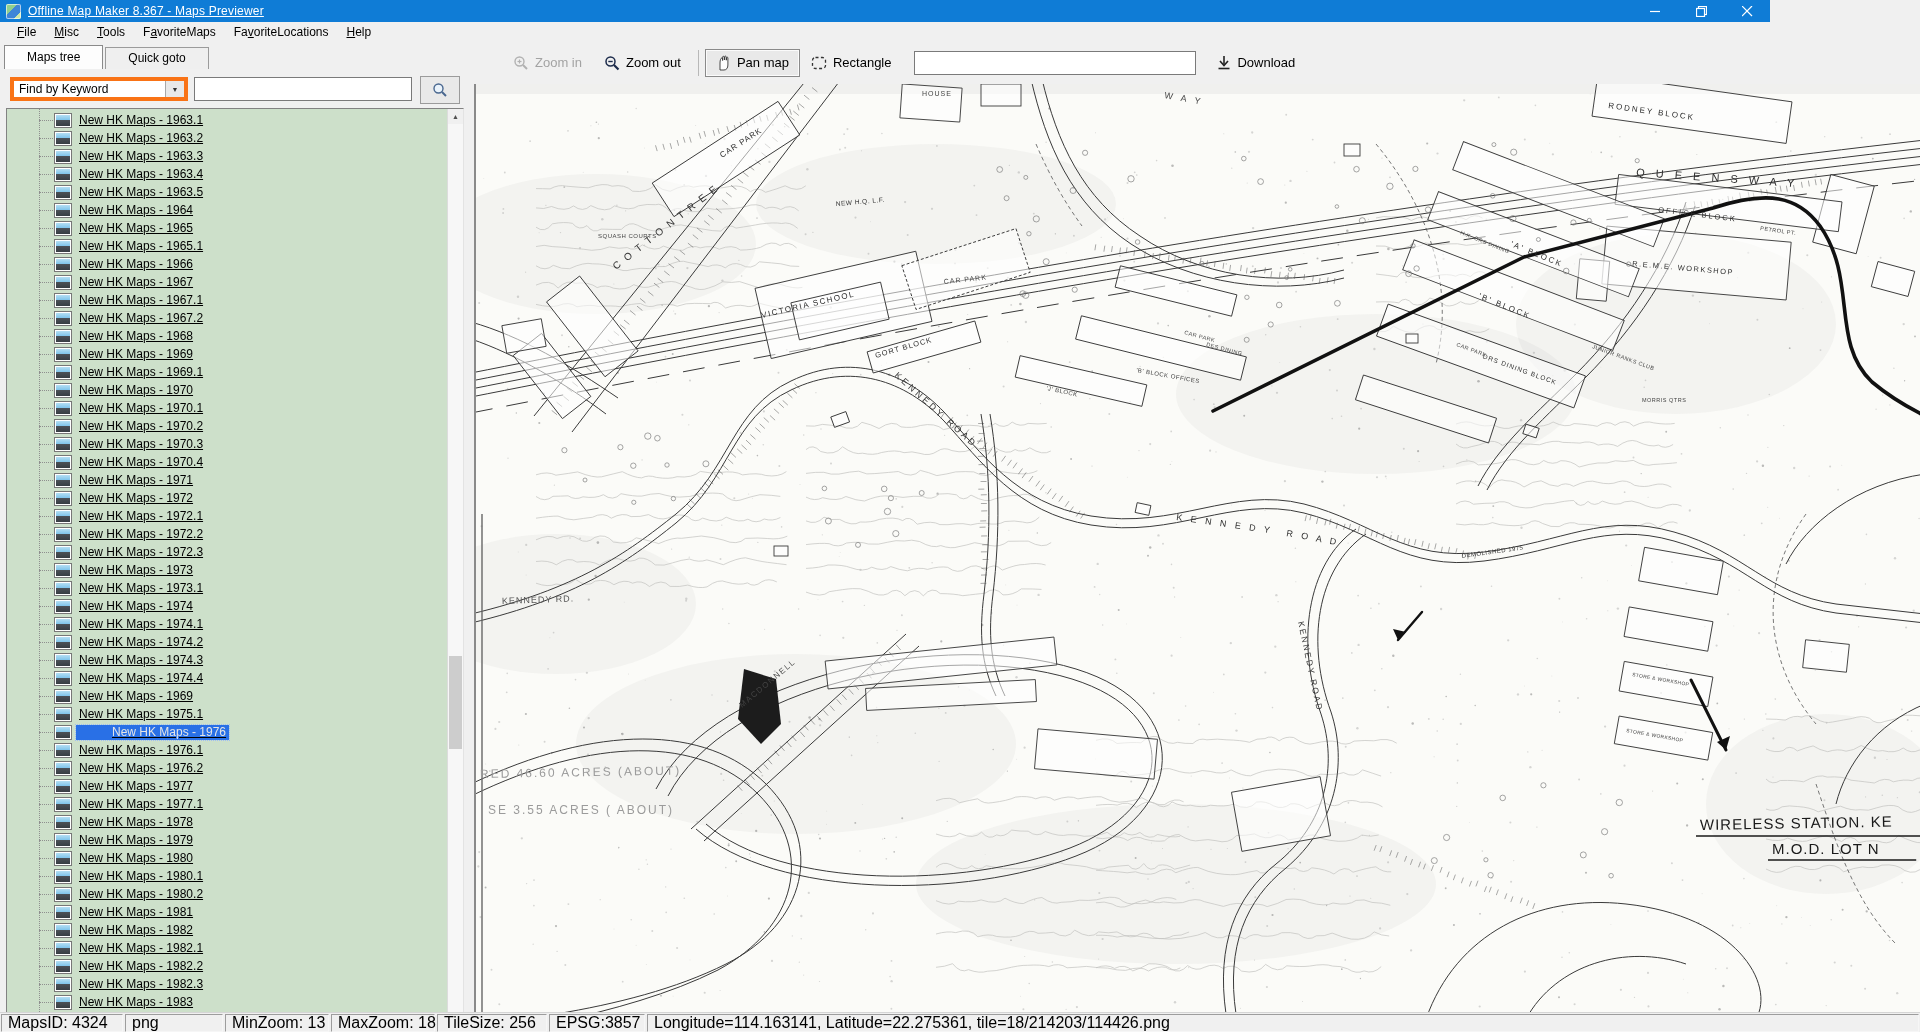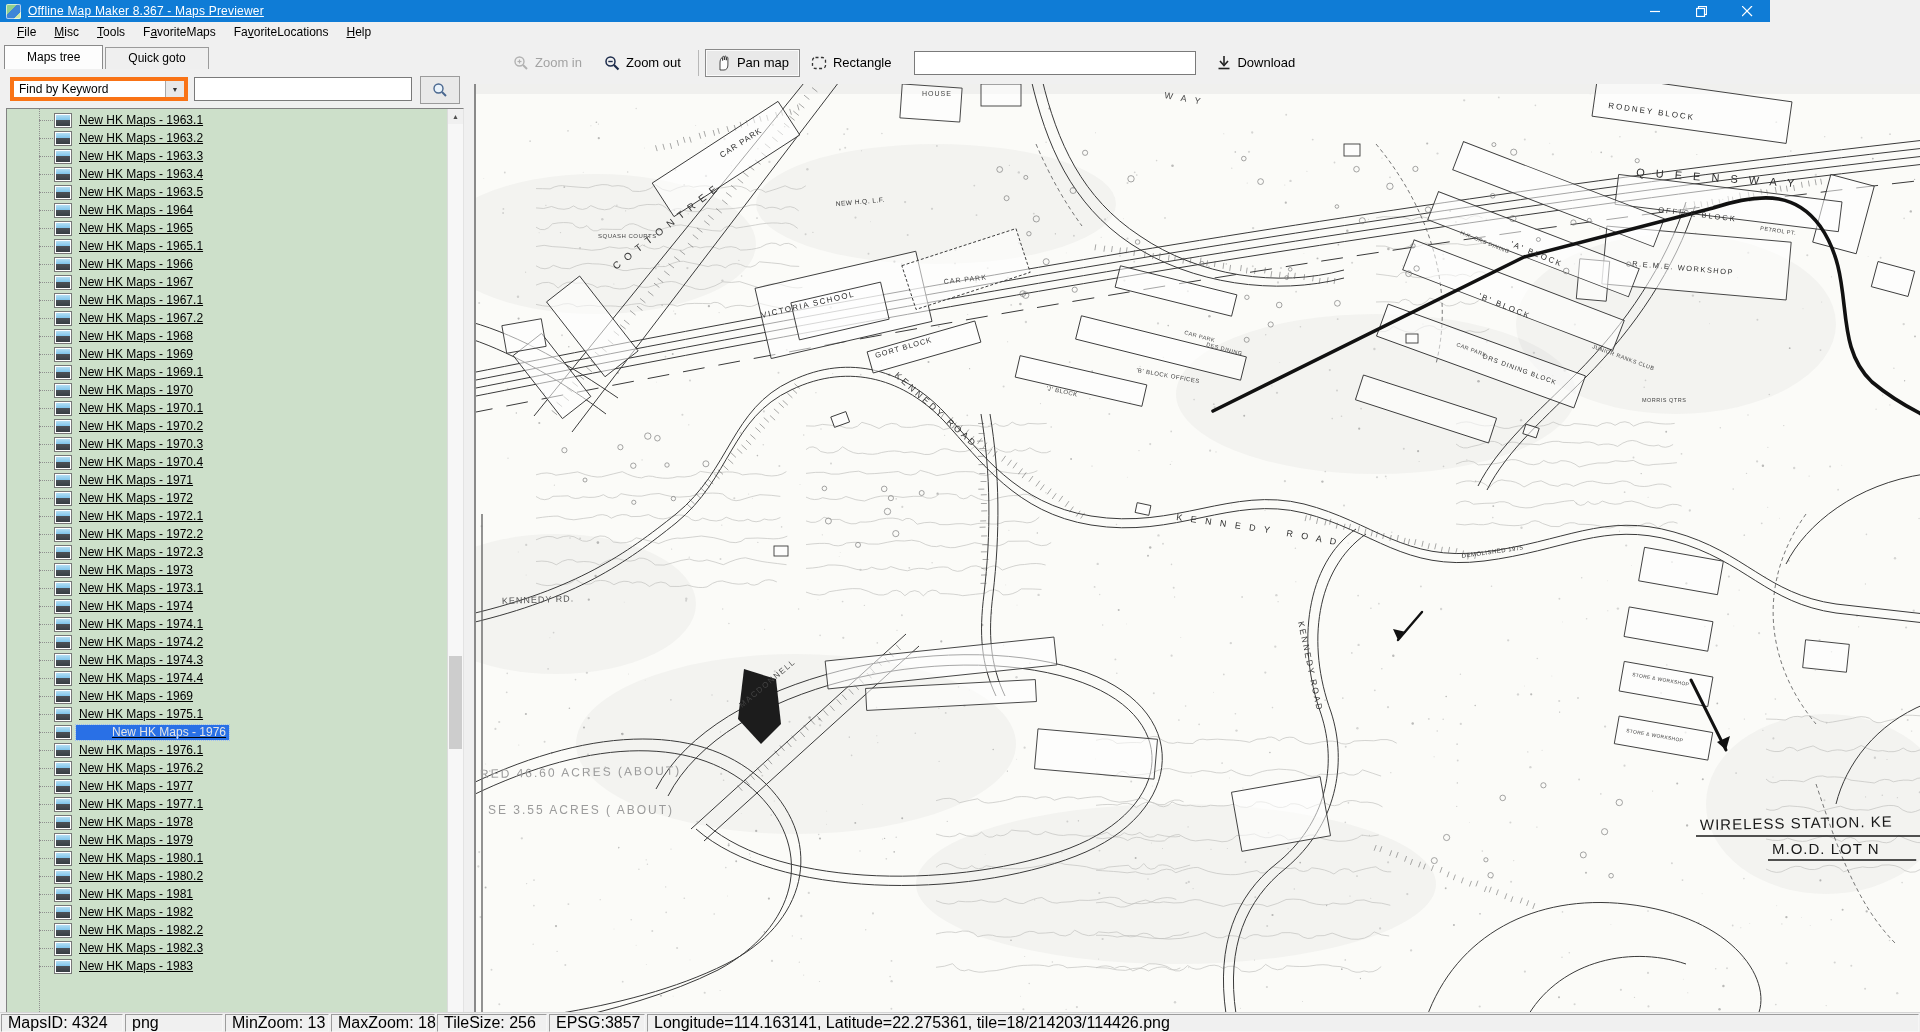--- a/index.html
+++ b/index.html
@@ -338,36 +338,46 @@
           <span class="tree-label">New HK Maps - 1978</span>
         </div>
         <div class="tree-row">
           <span class="tree-connector"></span>
           <span class="tree-icon"></span>
           <span class="tree-label">New HK Maps - 1979</span>
         </div>
         <div class="tree-row">
           <span class="tree-connector"></span>
           <span class="tree-icon"></span>
+          <span class="tree-label">New HK Maps - 1980</span>
+        </div>
+        <div class="tree-row">
+          <span class="tree-connector"></span>
+          <span class="tree-icon"></span>
           <span class="tree-label">New HK Maps - 1980.1</span>
         </div>
         <div class="tree-row">
           <span class="tree-connector"></span>
           <span class="tree-icon"></span>
           <span class="tree-label">New HK Maps - 1980.2</span>
         </div>
         <div class="tree-row">
           <span class="tree-connector"></span>
           <span class="tree-icon"></span>
           <span class="tree-label">New HK Maps - 1981</span>
         </div>
         <div class="tree-row">
           <span class="tree-connector"></span>
           <span class="tree-icon"></span>
           <span class="tree-label">New HK Maps - 1982</span>
+        </div>
+        <div class="tree-row">
+          <span class="tree-connector"></span>
+          <span class="tree-icon"></span>
+          <span class="tree-label">New HK Maps - 1982.1</span>
         </div>
         <div class="tree-row">
           <span class="tree-connector"></span>
           <span class="tree-icon"></span>
           <span class="tree-label">New HK Maps - 1982.2</span>
         </div>
         <div class="tree-row">
           <span class="tree-connector"></span>
           <span class="tree-icon"></span>
           <span class="tree-label">New HK Maps - 1982.3</span>

